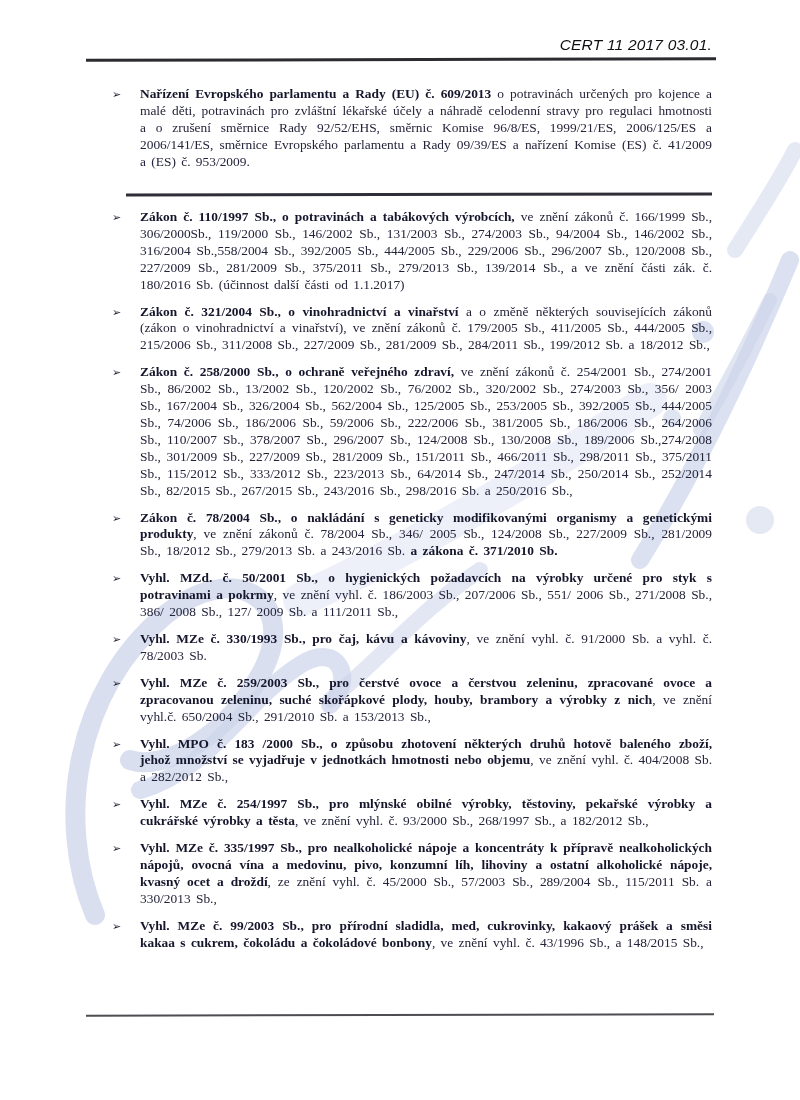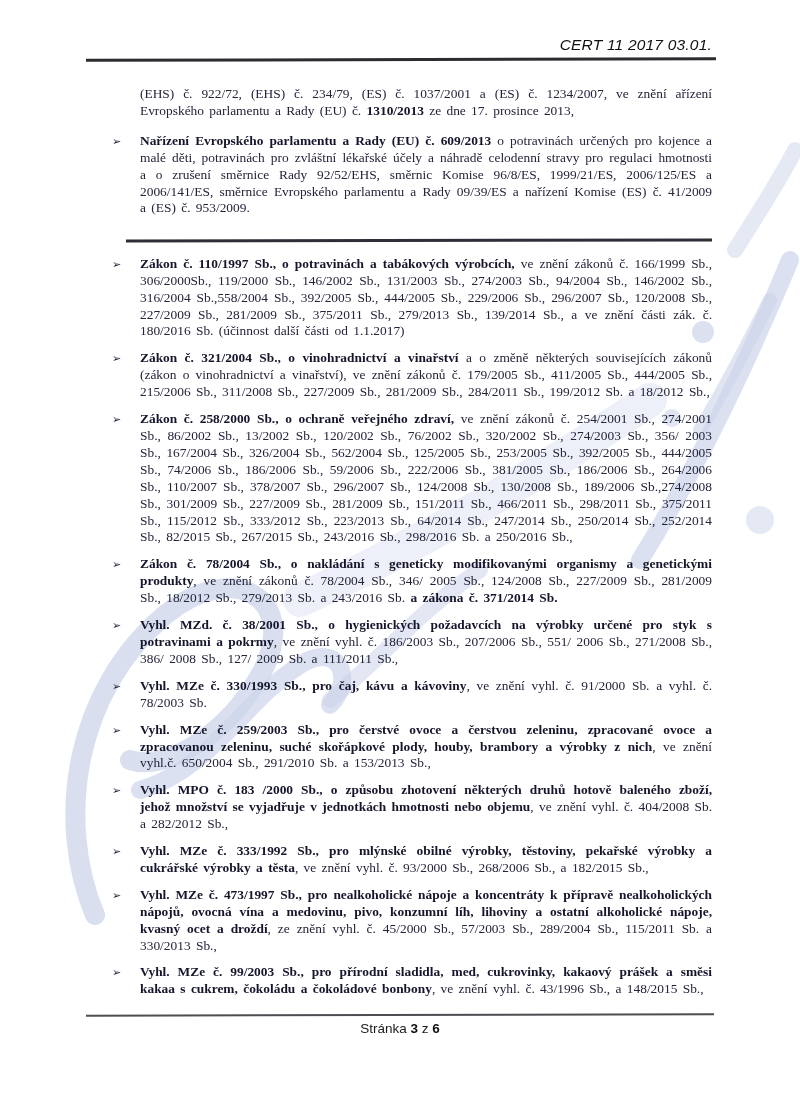--- a/index.html
+++ b/index.html
@@ -123,21 +123,20 @@
       <circle cx="703" cy="332" r="11" fill="var(--wm, #ccd4ea)" stroke="none" opacity="0.7"></circle>
       <circle cx="672" cy="418" r="9" fill="var(--wm, #ccd4ea)" stroke="none" opacity="0.6"></circle>
       <circle cx="760" cy="520" r="14" fill="var(--wm, #ccd4ea)" stroke="none" opacity="0.5"></circle>
     </g>
   </svg>
 
   <div class="header-code">CERT 11 2017 03.01.</div>
   <div class="header-rule"></div>
 
   <div class="content">
-    <p class="intro-para"><span class="r">(EHS) č. 922/72, (EHS) č. 234/79, (ES) č. 1037/2001 a (ES) č. 1234/2007, ve znění ařízení Evropského parlamentu a Rady (EU) č. </span><span class="b">1310/2013</span><span class="r"> ze dne 17. prosince 2013,</span></p>
     <ul class="law-list">
   <li class="law-item">
     <span class="marker">➢</span>
     <span class="item-body"><span class="b">Nařízení Evropského parlamentu a Rady (EU) č. 609/2013</span><span class="r"> o potravinách určených pro kojence a malé děti, potravinách pro zvláštní lékařské účely a náhradě celodenní stravy pro regulaci hmotnosti a o zrušení směrnice Rady 92/52/EHS, směrnic Komise 96/8/ES, 1999/21/ES, 2006/125/ES a 2006/141/ES, směrnice Evropského parlamentu a Rady 09/39/ES a nařízení Komise (ES) č. 41/2009 a (ES) č. 953/2009.</span></span>
   </li>
 <li class="rule-row">
           <div class="section-rule"></div>
         </li>
   <li class="law-item">
     <span class="marker">➢</span>
@@ -149,61 +148,55 @@
     <span class="item-body"><span class="b">Zákon č. 321/2004 Sb., o vinohradnictví a vinařství</span><span class="r"> a o změně některých souvisejících zákonů (zákon o vinohradnictví a vinařství), ve znění zákonů č. 179/2005 Sb., 411/2005 Sb., 444/2005 Sb., 215/2006 Sb., 311/2008 Sb., 227/2009 Sb., 281/2009 Sb., 284/2011 Sb., 199/2012 Sb. a 18/2012 Sb.,</span></span>
   </li>
 
   <li class="law-item">
     <span class="marker">➢</span>
     <span class="item-body"><span class="b">Zákon č. 258/2000 Sb., o ochraně veřejného zdraví,</span><span class="r"> ve znění zákonů č. 254/2001 Sb., 274/2001 Sb., 86/2002 Sb., 13/2002 Sb., 120/2002 Sb., 76/2002 Sb., 320/2002 Sb., 274/2003 Sb., 356/ 2003 Sb., 167/2004 Sb., 326/2004 Sb., 562/2004 Sb., 125/2005 Sb., 253/2005 Sb., 392/2005 Sb., 444/2005 Sb., 74/2006 Sb., 186/2006 Sb., 59/2006 Sb., 222/2006 Sb., 381/2005 Sb., 186/2006 Sb., 264/2006 Sb., 110/2007 Sb., 378/2007 Sb., 296/2007 Sb., 124/2008 Sb., 130/2008 Sb., 189/2006 Sb.,274/2008 Sb., 301/2009 Sb., 227/2009 Sb., 281/2009 Sb., 151/2011 Sb., 466/2011 Sb., 298/2011 Sb., 375/2011 Sb., 115/2012 Sb., 333/2012 Sb., 223/2013 Sb., 64/2014 Sb., 247/2014 Sb., 250/2014 Sb., 252/2014 Sb., 82/2015 Sb., 267/2015 Sb., 243/2016 Sb., 298/2016 Sb. a 250/2016 Sb.,</span></span>
   </li>
 
   <li class="law-item">
     <span class="marker">➢</span>
-    <span class="item-body"><span class="b">Zákon č. 78/2004 Sb., o nakládání s geneticky modifikovanými organismy a genetickými produkty</span><span class="r">, ve znění zákonů č. 78/2004 Sb., 346/ 2005 Sb., 124/2008 Sb., 227/2009 Sb., 281/2009 Sb., 18/2012 Sb., 279/2013 Sb. a 243/2016 Sb. </span><span class="b">a zákona č. 371/2014 Sb.</span></span>
-  </li>
-
-  <li class="law-item">
-    <span class="marker">➢</span>
-    <span class="item-body"><span class="b">Vyhl. MZd. č. 38/2001 Sb., o hygienických požadavcích na výrobky určené pro styk s potravinami a pokrmy</span><span class="r">, ve znění vyhl. č. 186/2003 Sb., 207/2006 Sb., 551/ 2006 Sb., 271/2008 Sb., 386/ 2008 Sb., 127/ 2009 Sb. a 111/2011 Sb.,</span></span>
+    <span class="item-body"><span class="b">Zákon č. 78/2004 Sb., o nakládání s geneticky modifikovanými organismy a genetickými produkty</span><span class="r">, ve znění zákonů č. 78/2004 Sb., 346/ 2005 Sb., 124/2008 Sb., 227/2009 Sb., 281/2009 Sb., 18/2012 Sb., 279/2013 Sb. a 243/2016 Sb. </span><span class="b">a zákona č. 371/2010 Sb.</span></span>
+  </li>
+
+  <li class="law-item">
+    <span class="marker">➢</span>
+    <span class="item-body"><span class="b">Vyhl. MZd. č. 50/2001 Sb., o hygienických požadavcích na výrobky určené pro styk s potravinami a pokrmy</span><span class="r">, ve znění vyhl. č. 186/2003 Sb., 207/2006 Sb., 551/ 2006 Sb., 271/2008 Sb., 386/ 2008 Sb., 127/ 2009 Sb. a 111/2011 Sb.,</span></span>
   </li>
 
   <li class="law-item">
     <span class="marker">➢</span>
     <span class="item-body"><span class="b">Vyhl. MZe č. 330/1993 Sb., pro čaj, kávu a kávoviny</span><span class="r">, ve znění vyhl. č. 91/2000 Sb. a vyhl. č. 78/2003 Sb.</span></span>
   </li>
 
   <li class="law-item">
     <span class="marker">➢</span>
     <span class="item-body"><span class="b">Vyhl. MZe č. 259/2003 Sb., pro čerstvé ovoce a čerstvou zeleninu, zpracované ovoce a zpracovanou zeleninu, suché skořápkové plody, houby, brambory a výrobky z nich</span><span class="r">, ve znění vyhl.č. 650/2004 Sb., 291/2010 Sb. a 153/2013 Sb.,</span></span>
   </li>
 
   <li class="law-item">
     <span class="marker">➢</span>
     <span class="item-body"><span class="b">Vyhl. MPO č. 183 /2000 Sb., o způsobu zhotovení některých druhů hotově baleného zboží, jehož množství se vyjadřuje v jednotkách hmotnosti nebo objemu</span><span class="r">, ve znění vyhl. č. 404/2008 Sb. a 282/2012 Sb.,</span></span>
   </li>
 
   <li class="law-item">
     <span class="marker">➢</span>
-    <span class="item-body"><span class="b">Vyhl. MZe č. 333/1992 Sb., pro mlýnské obilné výrobky, těstoviny, pekařské výrobky a cukrářské výrobky a těsta</span><span class="r">, ve znění vyhl. č. 93/2000 Sb., 268/2006 Sb., a 182/2015 Sb.,</span></span>
-  </li>
-
-  <li class="law-item">
-    <span class="marker">➢</span>
-    <span class="item-body"><span class="b">Vyhl. MZe č. 473/1997 Sb., pro nealkoholické nápoje a koncentráty k přípravě nealkoholických nápojů, ovocná vína a medovinu, pivo, konzumní líh, lihoviny a ostatní alkoholické nápoje, kvasný ocet a droždí</span><span class="r">, ze znění vyhl. č. 45/2000 Sb., 57/2003 Sb., 289/2004 Sb., 115/2011 Sb. a 330/2013 Sb.,</span></span>
+    <span class="item-body"><span class="b">Vyhl. MZe č. 254/1997 Sb., pro mlýnské obilné výrobky, těstoviny, pekařské výrobky a cukrářské výrobky a těsta</span><span class="r">, ve znění vyhl. č. 93/2000 Sb., 268/1997 Sb., a 182/2012 Sb.,</span></span>
+  </li>
+
+  <li class="law-item">
+    <span class="marker">➢</span>
+    <span class="item-body"><span class="b">Vyhl. MZe č. 335/1997 Sb., pro nealkoholické nápoje a koncentráty k přípravě nealkoholických nápojů, ovocná vína a medovinu, pivo, konzumní líh, lihoviny a ostatní alkoholické nápoje, kvasný ocet a droždí</span><span class="r">, ze znění vyhl. č. 45/2000 Sb., 57/2003 Sb., 289/2004 Sb., 115/2011 Sb. a 330/2013 Sb.,</span></span>
   </li>
 
   <li class="law-item">
     <span class="marker">➢</span>
     <span class="item-body"><span class="b">Vyhl. MZe č. 99/2003 Sb., pro přírodní sladidla, med, cukrovinky, kakaový prášek a směsi kakaa s cukrem, čokoládu a čokoládové bonbony</span><span class="r">, ve znění vyhl. č. 43/1996 Sb., a 148/2015 Sb.,</span></span>
   </li>
 </ul>
   </div>
 
   <div class="footer-rule"></div>
-  <div class="footer-text">
-    <span>Stránka</span>
-    <b>3</b>
-    <span>z</span>
-    <b>6</b>
-  </div>
 
 </div>
 
 </body></html>

